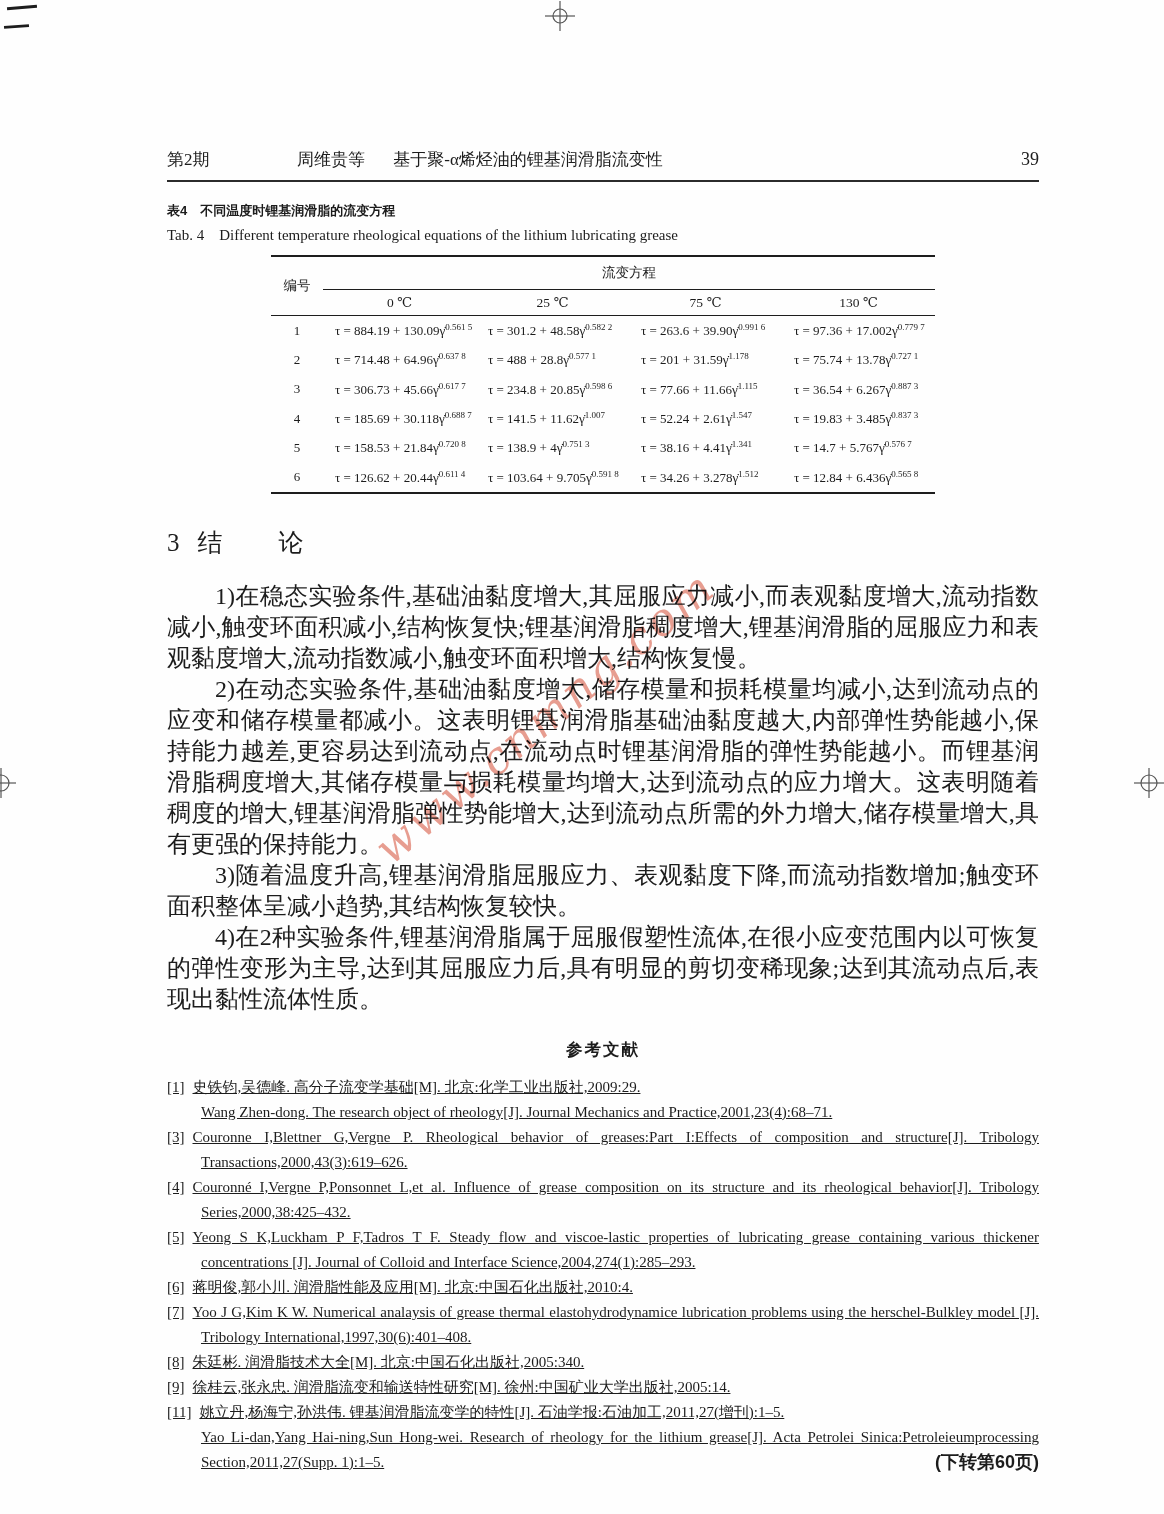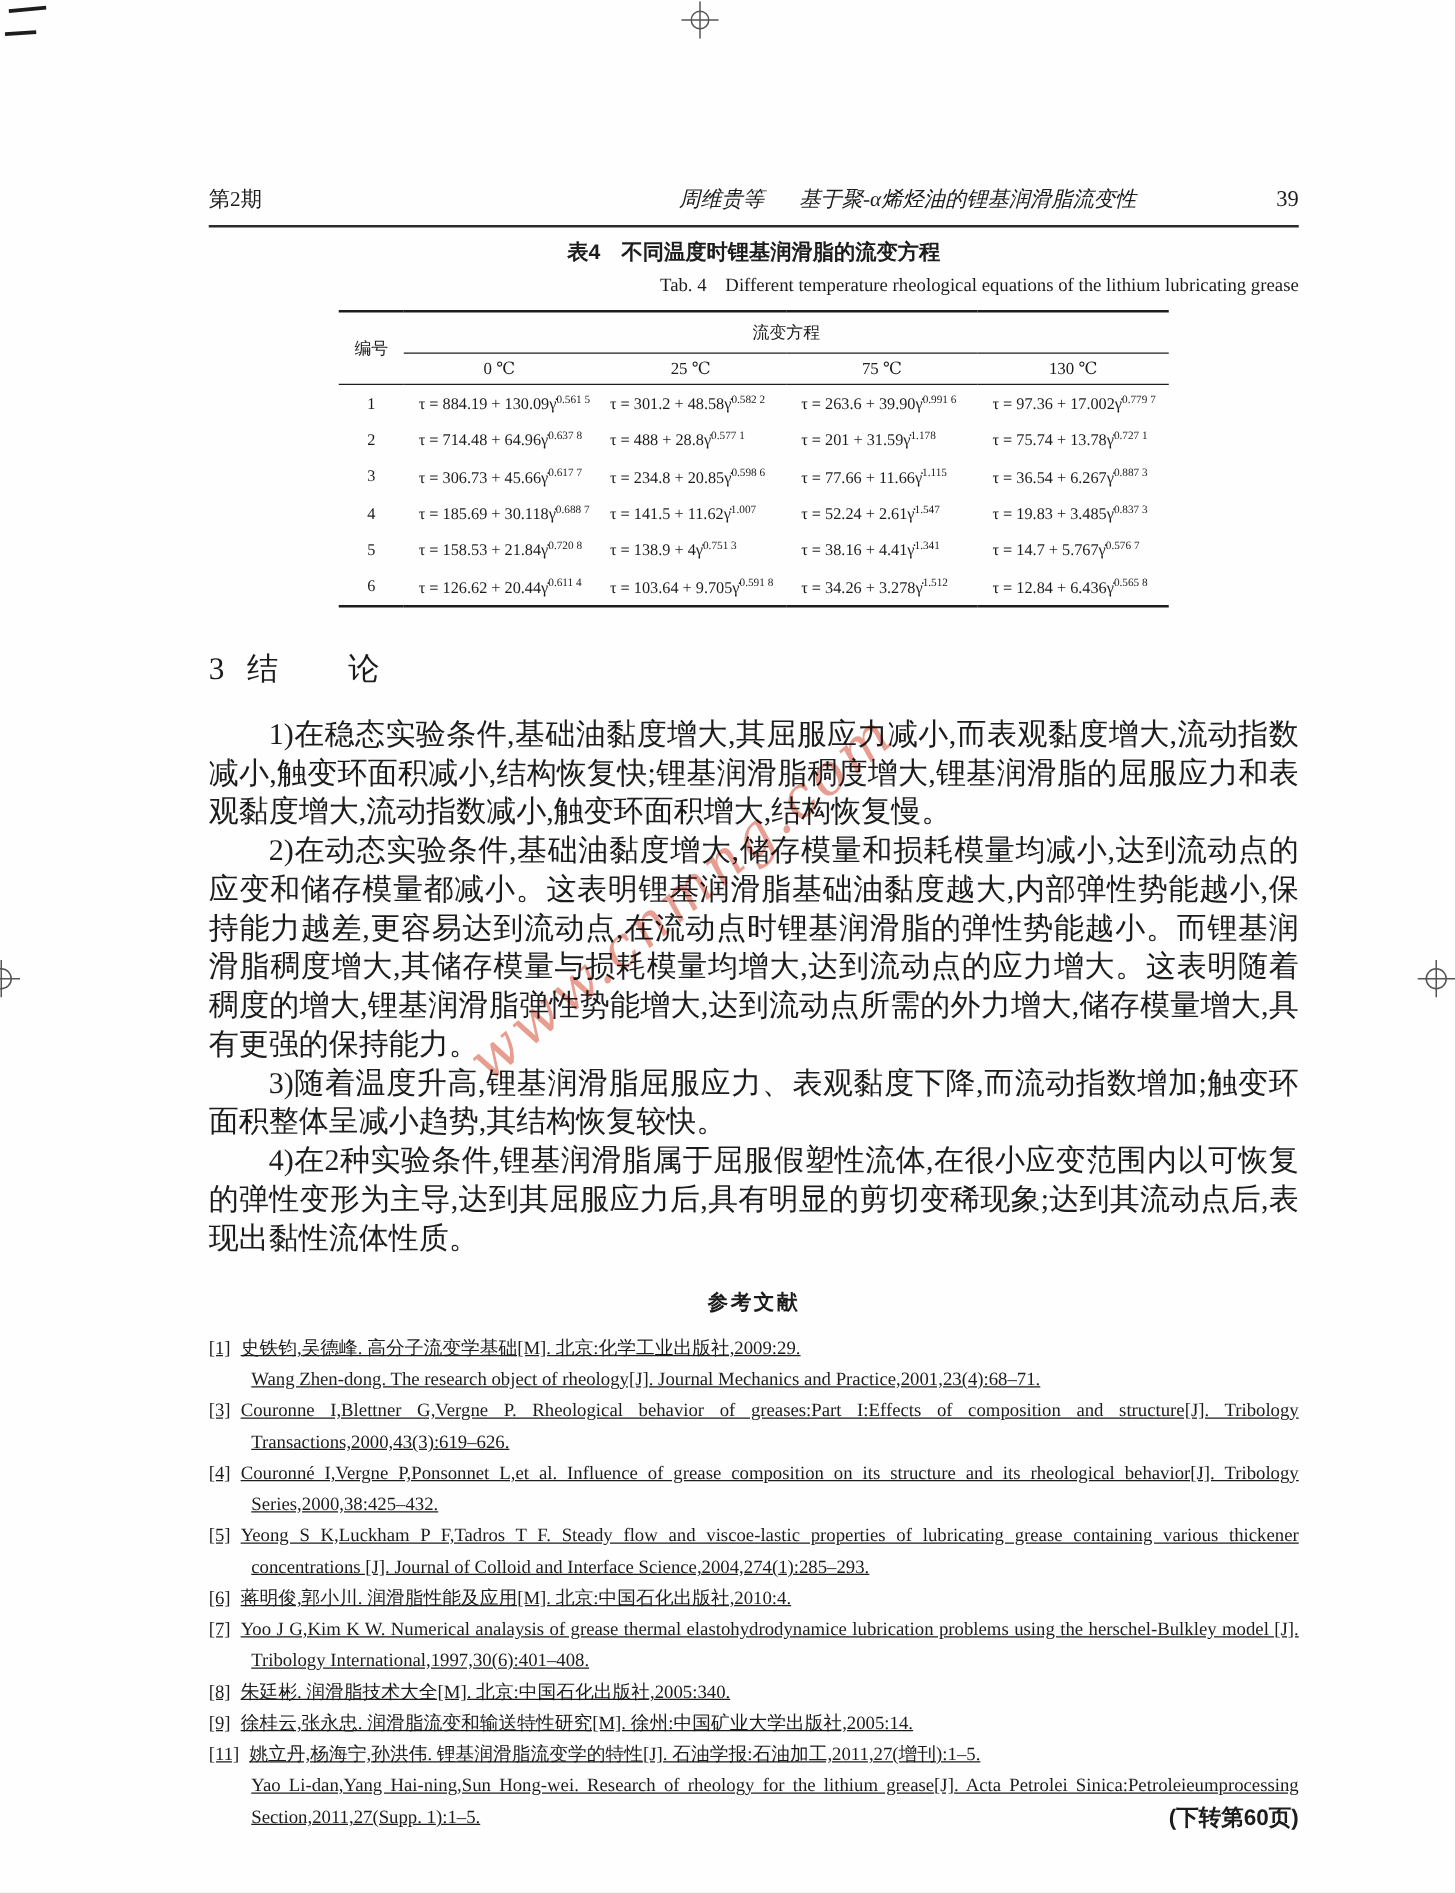--- a/index.html
+++ b/index.html
@@ -7,27 +7,27 @@
   .page {
     position:relative; width:1164px; height:1514px; margin:0 auto;
     background:#fefefe; overflow:hidden;
     font-family:"Liberation Serif","DejaVu Serif",serif; color:#1c1c1c;
   }
   .content { position:absolute; left:167px; top:148px; width:872px; }
 
   
   .page-header { display:flex; align-items:baseline; font-size:17px; padding-bottom:9px; border-bottom:2px solid #2b2b2b; }
   .issue { width:130px; }
-  .running { flex:1; text-align:right;font-style:italic; }
+  .running { flex:1; text-align:left; }
   .running .rt { margin-left:24px; }
   .pageno { width:130px; text-align:right; font-size:18px; }
 
   
-  .tbl-caption-zh { margin-top:8px; text-align:center; font-family:"Liberation Sans",sans-serif; font-weight:bold; font-size:17px; }
-  .tbl-caption-en { margin-top:6px; text-align:right; font-size:15px; }
+  .tbl-caption-zh { margin-top:20px; text-align:left; font-family:"Liberation Sans",sans-serif; font-weight:bold; font-size:13px; }
+  .tbl-caption-en { margin-top:6px; text-align:left; font-size:15px; }
 
   
   table.rheo { margin:10px auto 0; border-collapse:collapse; border-top:2px solid #1d1d1d; border-bottom:2px solid #1d1d1d; font-size:13px; }
   table.rheo th { font-weight:normal; font-size:13.5px; text-align:center; }
   .h-id   { width:52px; border-bottom:1px solid #1d1d1d; padding:4px 2px; }
   .h-group{ border-bottom:1px solid #1d1d1d; padding:7px 0; }
   .h-temp { border-bottom:1px solid #1d1d1d; padding:4px 0; width:153px; }
   td.c-id { text-align:center; width:52px; padding:6px 2px; }
   td.c-eq { padding:6px 2px 6px 12px; white-space:nowrap; }
   td.c-eq sup { font-size:9px; }

